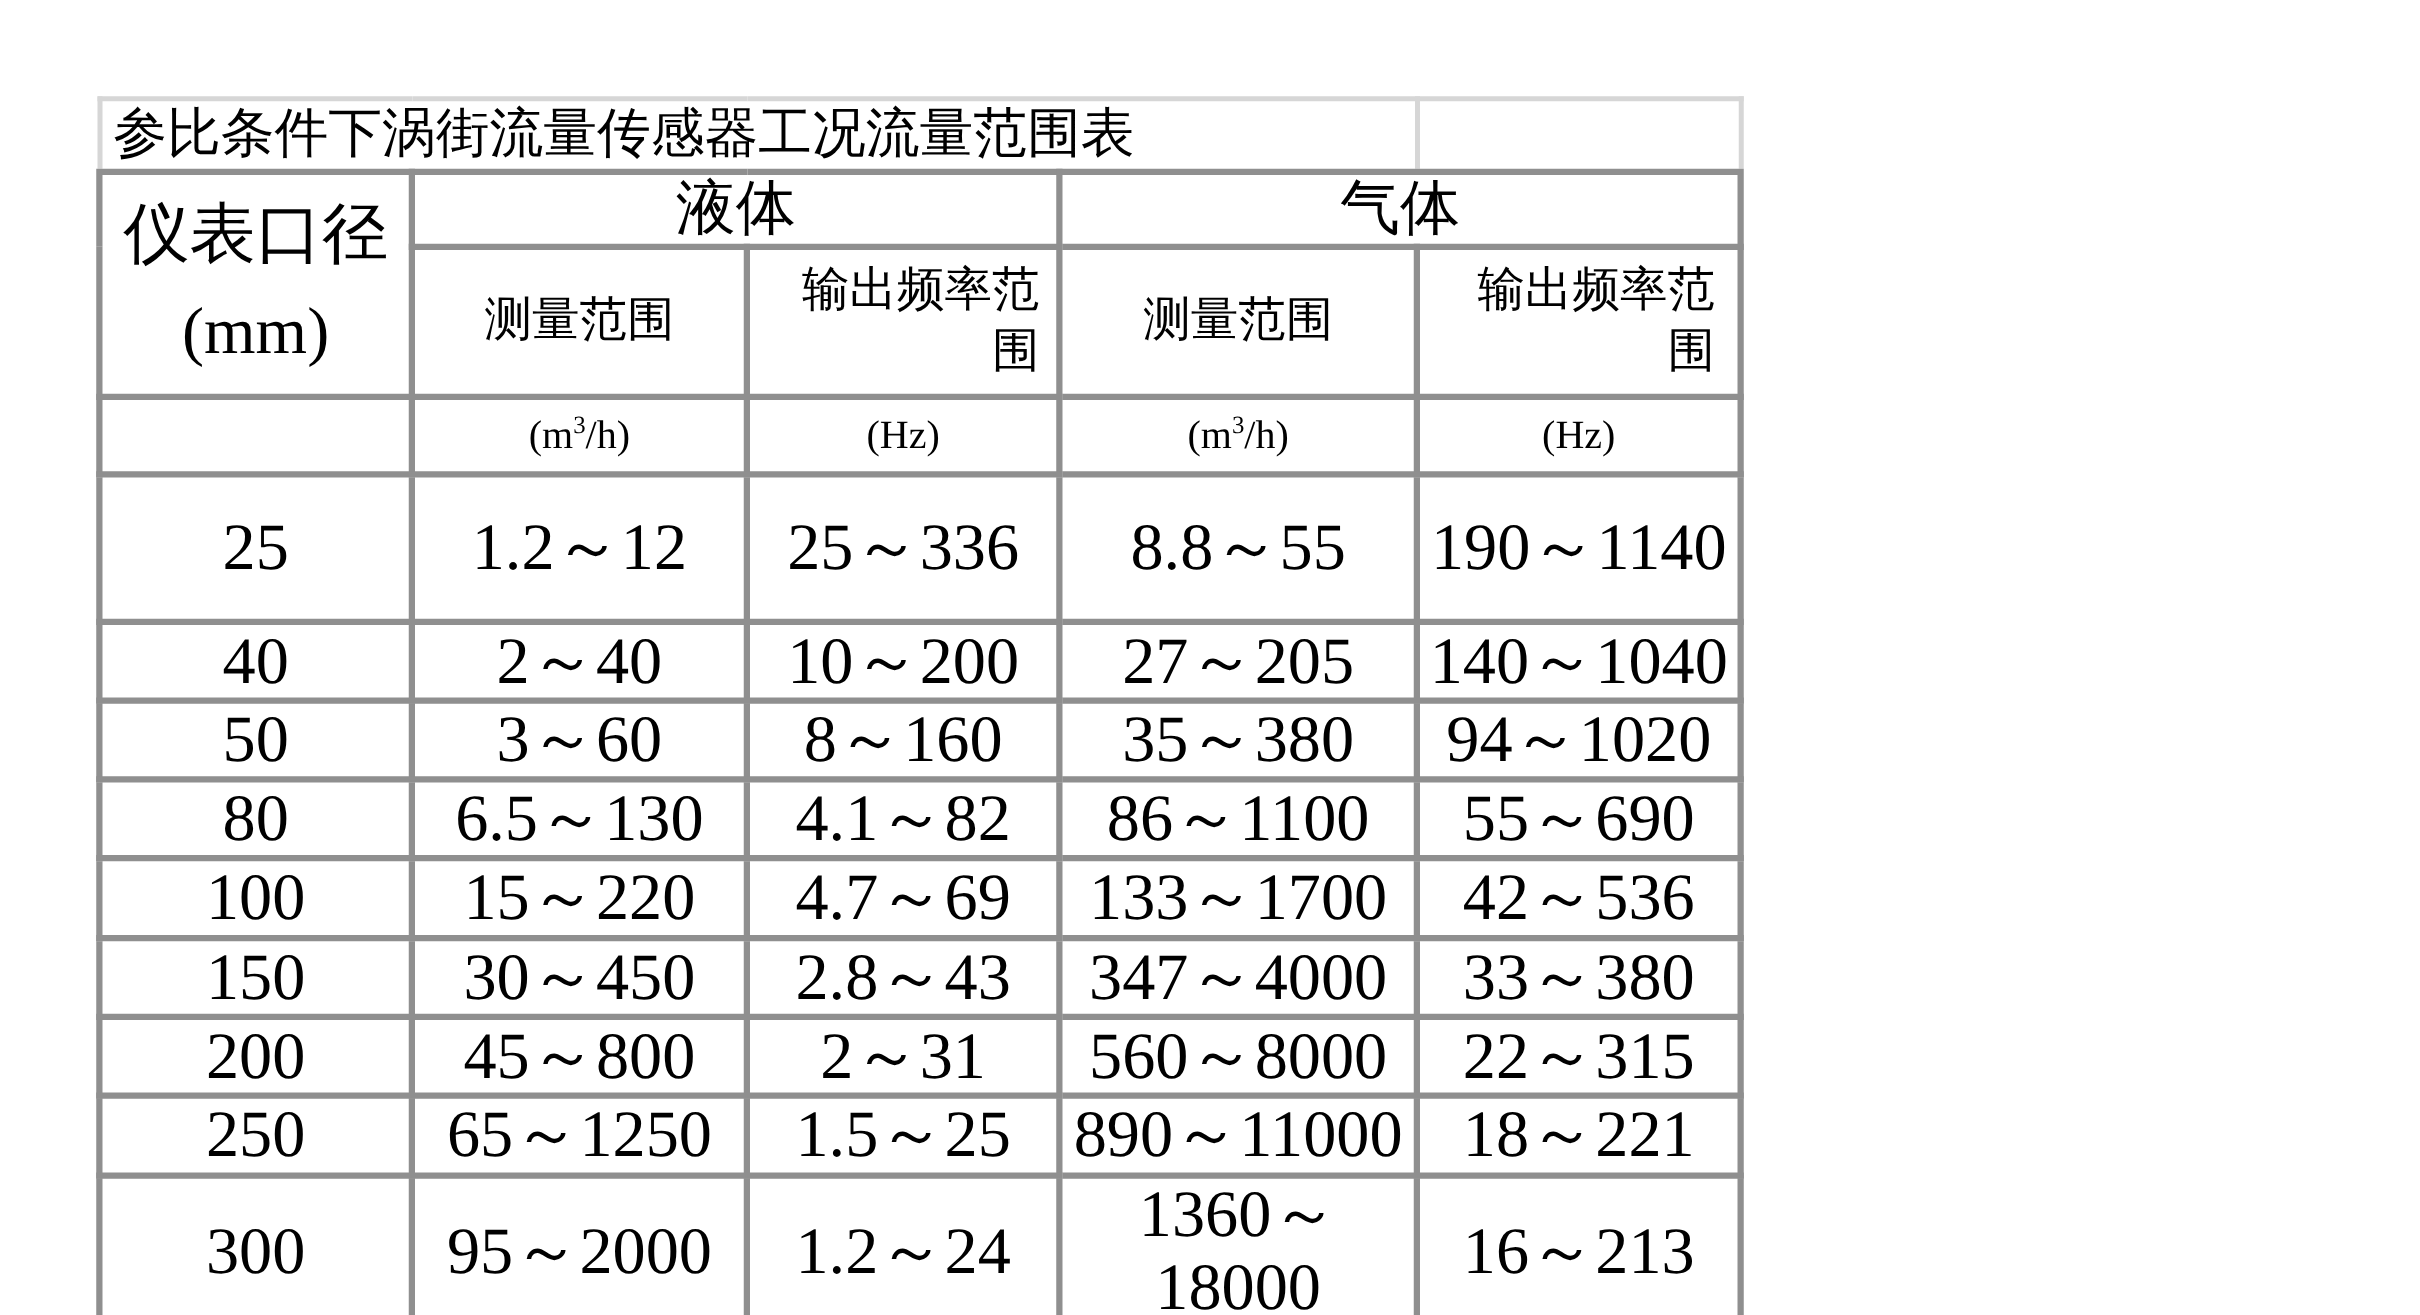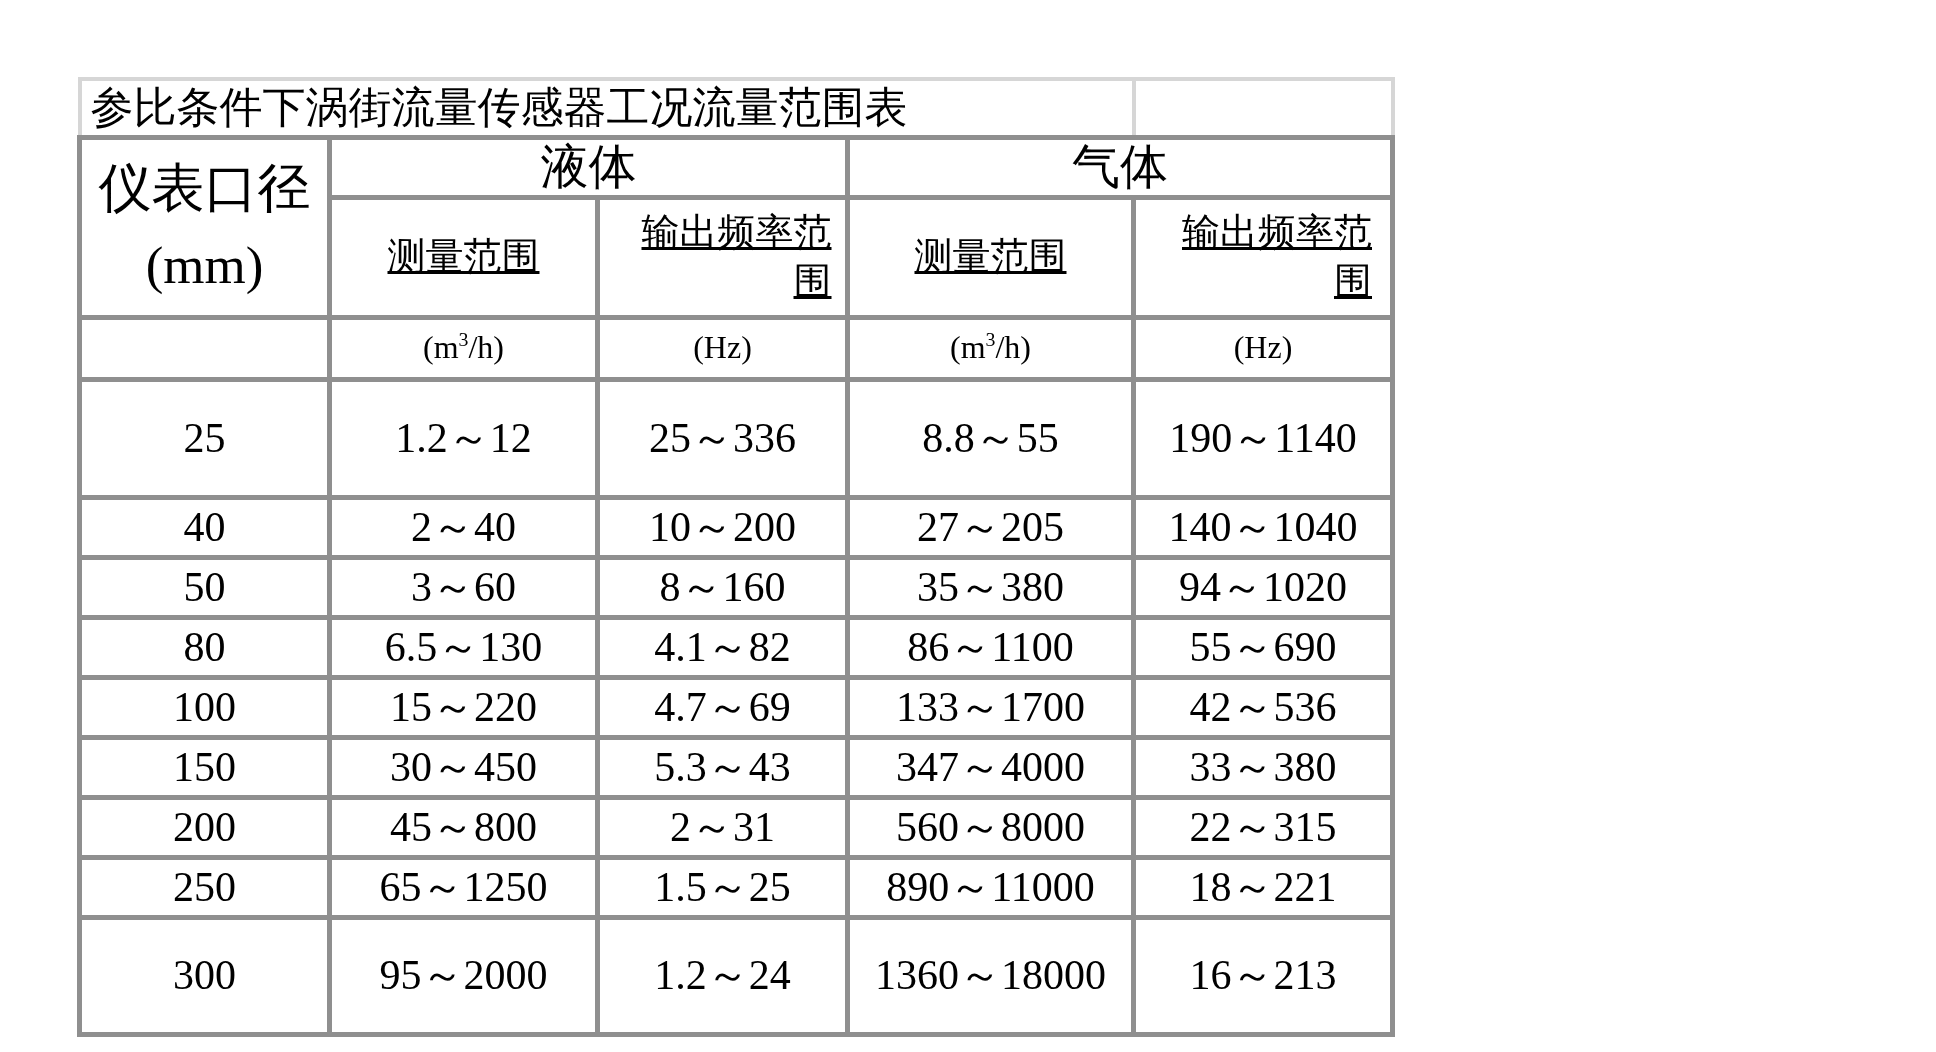--- a/index.html
+++ b/index.html
@@ -30,34 +30,34 @@
     border: 4px solid #d6d6d6;
     border-bottom: 5px solid #8f8f8f;
     height: 58px;
   }
   td.title-cell {
     text-align: left; padding-left: 9px;
     font-size: 43px; white-space: nowrap;
   }
 
   .h60  { height: 60px; }
-  .h120 { height: 120px; text-decoration: underline; }
+  .h120 { height: 120px; }
   .h62  { height: 62px; }
   .h118 { height: 118px; }
   .h117 { height: 117px; }
 
   td.group-header { font-size: 48px; }
   td.sub-header   { font-size: 38px; }
   .wrap { width: 218px; margin: 4px auto; line-height: 1.3; word-break: break-all; text-align: right; }
   .diam-line { line-height: 1.45; font-size: 53px; }
 
   td.units-cell { font-size: 32px; }
   sup.u3 { font-size: 0.62em; vertical-align: super; line-height: 0; }
 
-  td.data-cell { font-size: 42px; }
+  td.data-cell { font-size: 53px; }
 </style>
 </head>
 <body>
 
 <div class="canvas">
   <table class="flow-table">
     <colgroup>
       <col style="width:250px">
       <col style="width:268px">
       <col style="width:250px">
@@ -127,21 +127,21 @@
         <tr class="h60">
           <td class="data-cell">100</td>
           <td class="data-cell">15～220</td>
           <td class="data-cell">4.7～69</td>
           <td class="data-cell">133～1700</td>
           <td class="data-cell">42～536</td>
         </tr>
         <tr class="h60">
           <td class="data-cell">150</td>
           <td class="data-cell">30～450</td>
-          <td class="data-cell">5.3～43</td>
+          <td class="data-cell">2.8～43</td>
           <td class="data-cell">347～4000</td>
           <td class="data-cell">33～380</td>
         </tr>
         <tr class="h60">
           <td class="data-cell">200</td>
           <td class="data-cell">45～800</td>
           <td class="data-cell">2～31</td>
           <td class="data-cell">560～8000</td>
           <td class="data-cell">22～315</td>
         </tr>

